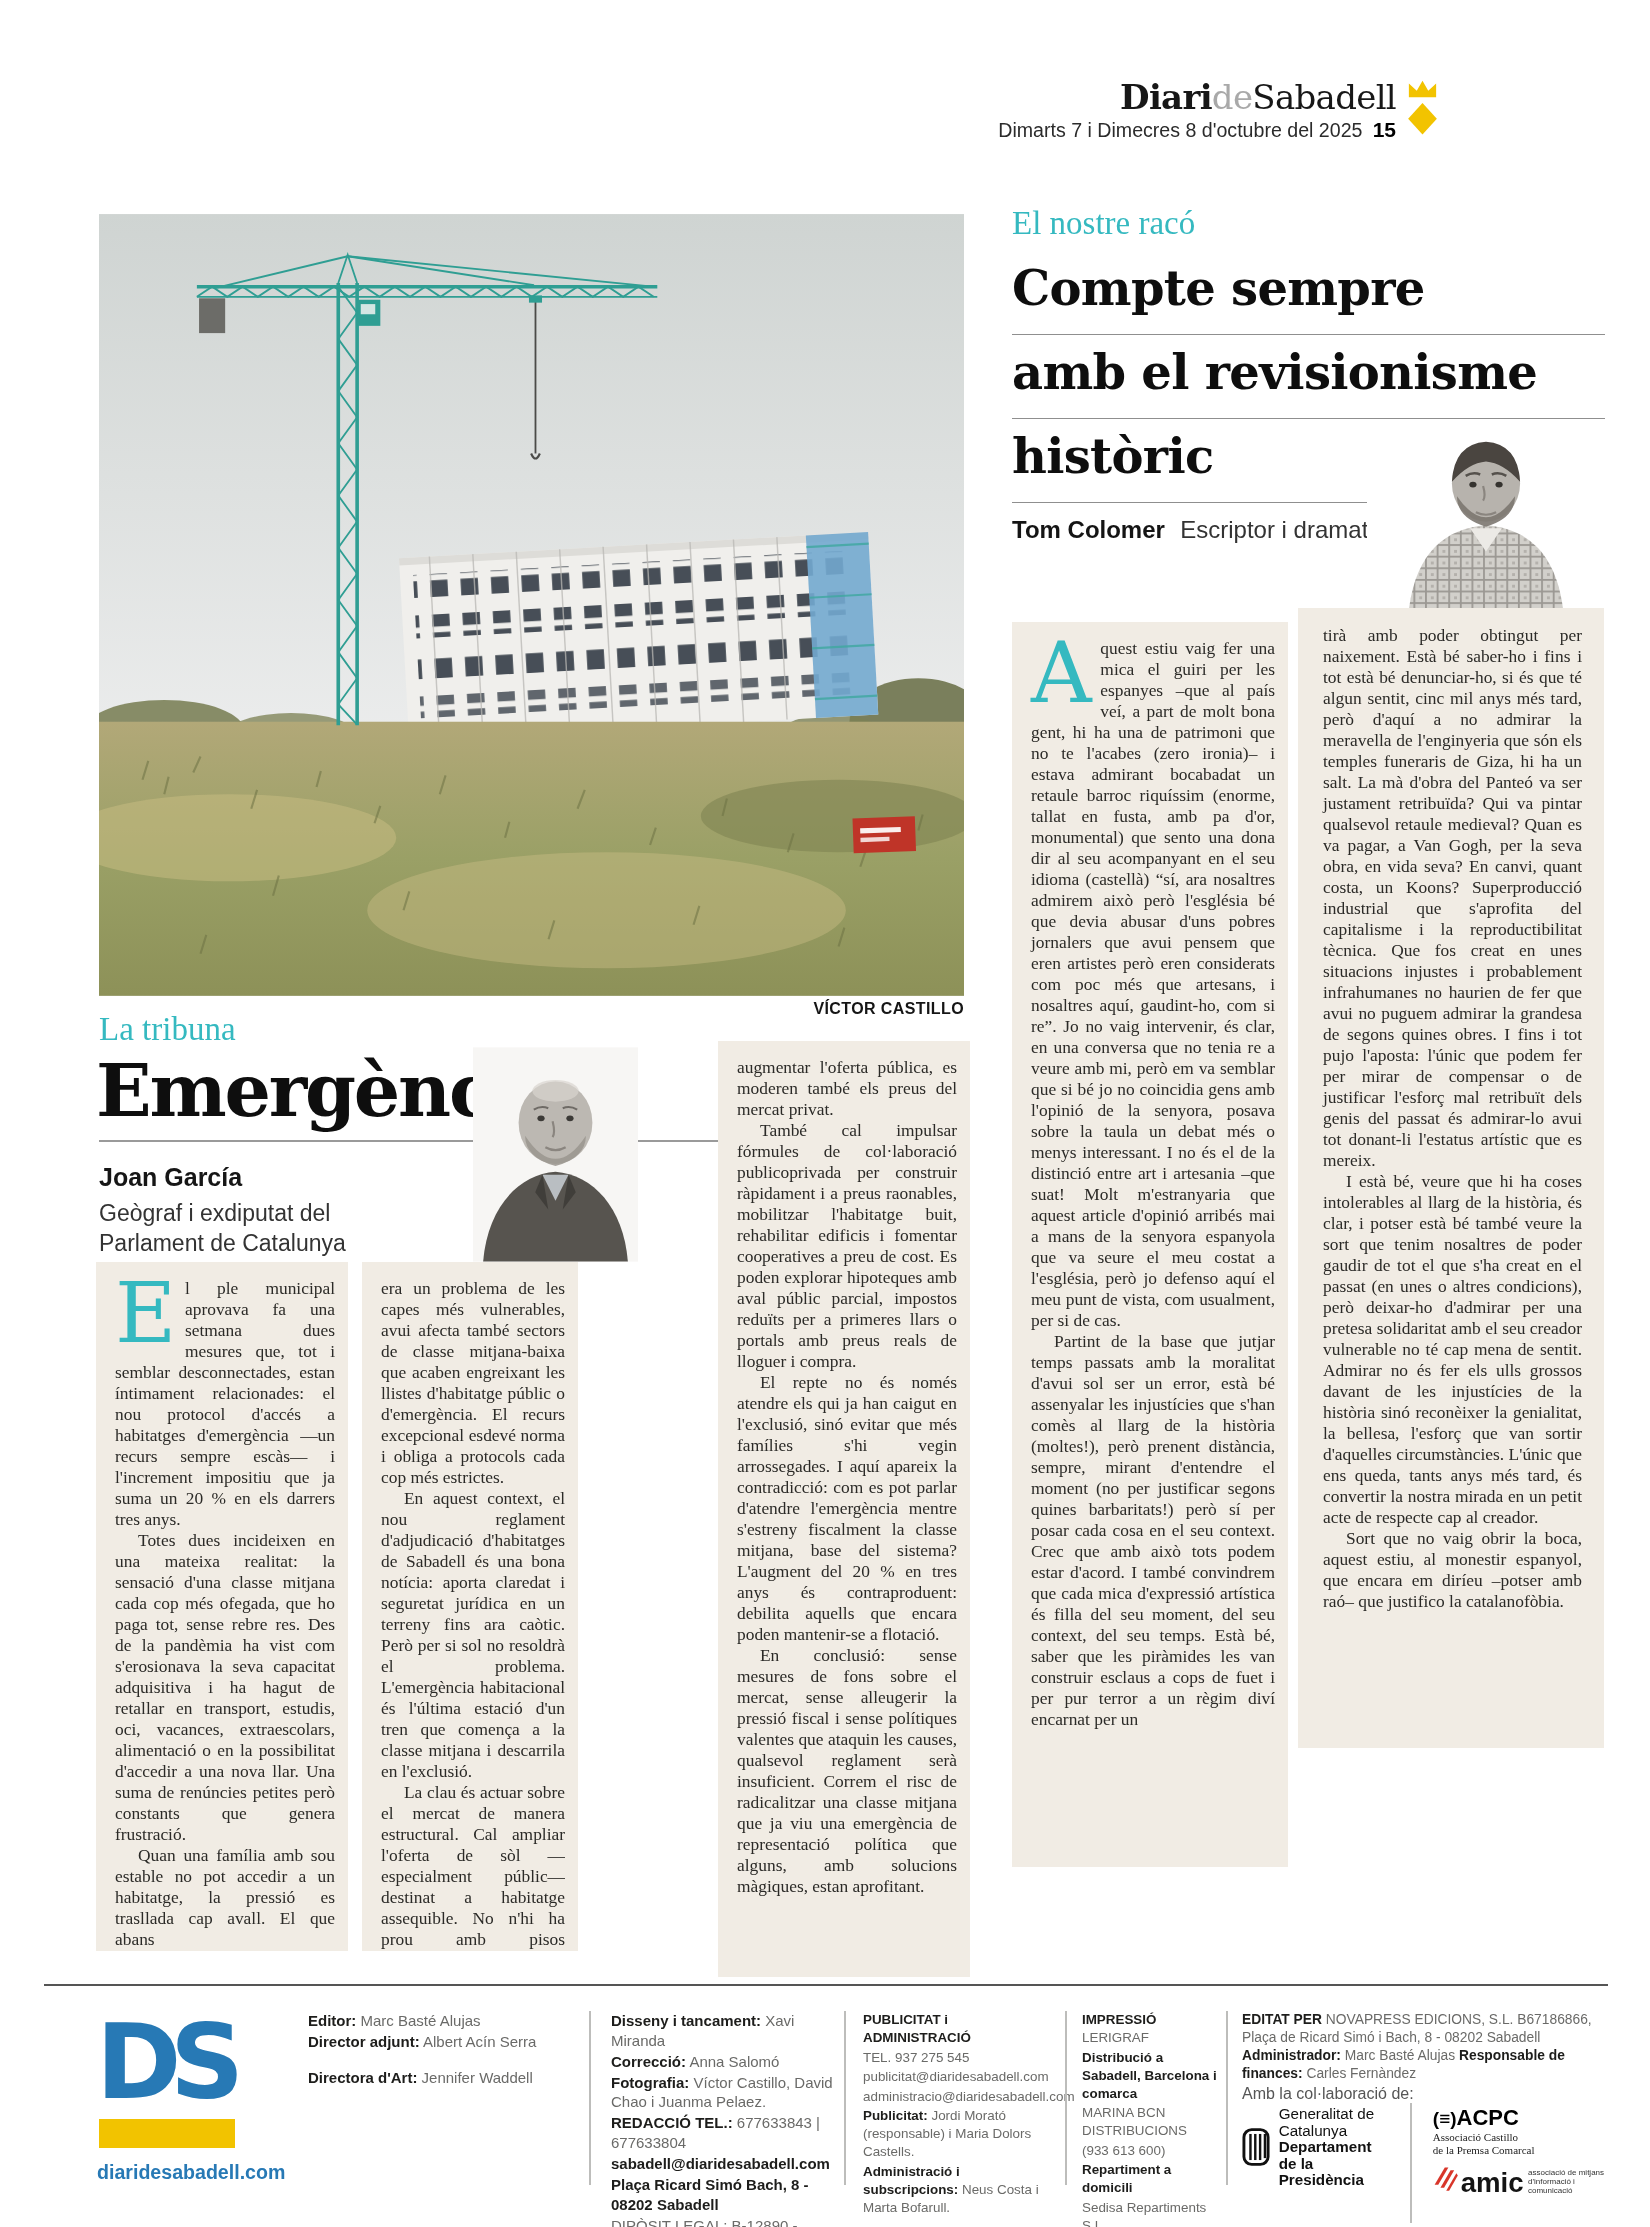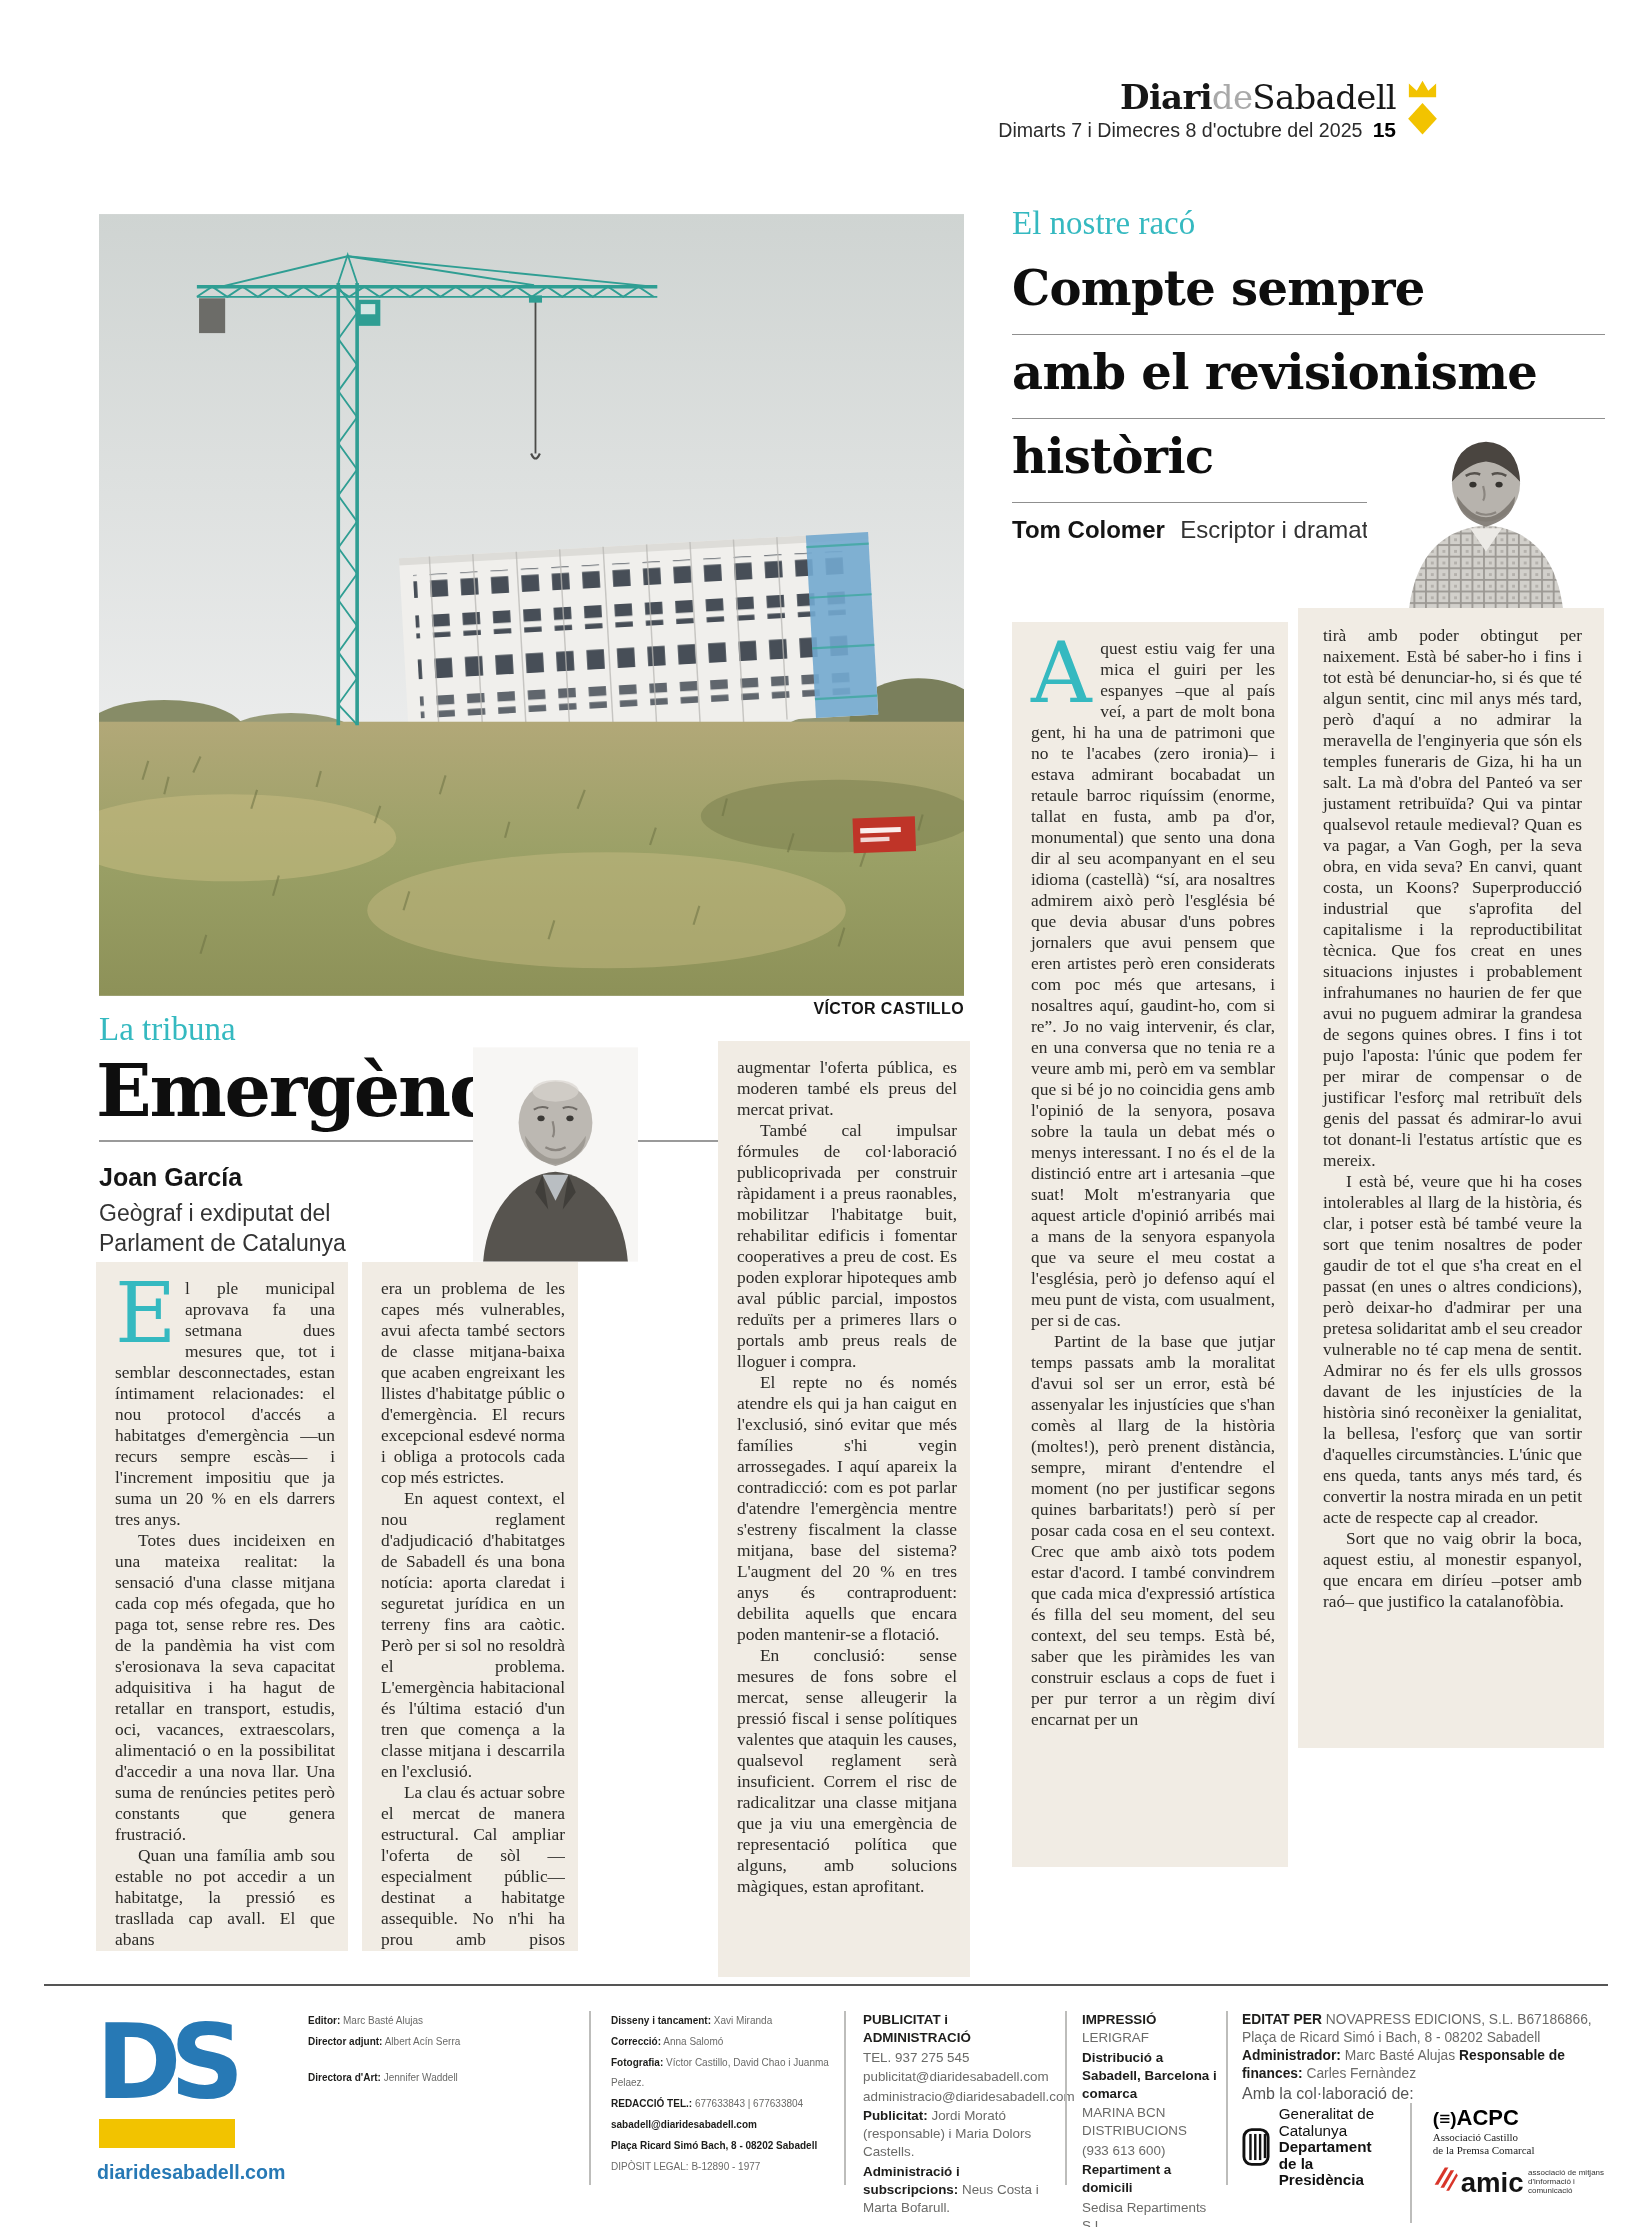--- a/index.html
+++ b/index.html
@@ -49,21 +49,21 @@
   .tom{left:1367px;top:428px;width:238px;height:180px;background:#fff;z-index:3;}
   .rc1{left:1012px;top:622px;width:276px;height:1245px;}
   .rc2{left:1298px;top:608px;width:306px;height:1140px;}
   .rc2 .colpad{padding:17.4px 22px 0 25px;}
 
   
   .f-rule{left:44px;top:1984px;width:1564px;height:1.5px;background:#555;}
   .ds{left:96px;top:2011px;font-family:"DejaVu Sans","Liberation Sans",sans-serif;font-weight:bold;font-size:103px;color:#2779b5;letter-spacing:-11.6px;line-height:1;}
   .ds-bar{left:99px;top:2119px;width:136px;height:29px;background:#f2c300;}
   .ds-url{left:97px;top:2161px;font-size:19.6px;font-weight:bold;color:#2779b5;}
-  .fcol{font-size:10px;line-height:19.6px;color:#6a6a68;}
+  .fcol{font-size:15px;line-height:19.6px;color:#6a6a68;}
   .fcol p{margin:0 0 1.5px 0;}
   .fcol .lb{font-weight:bold;color:#1d1d1b;}
   .fcol .bold{font-weight:bold;color:#1d1d1b;}
   .fcol .gap{margin-top:16px;}
   .fA{left:308px;top:2011px;width:263px;}
   .fB{left:611px;top:2011px;width:222px;}
   .fC{left:863px;top:2011px;width:194px;font-size:13.4px;line-height:18px;}
   .fD{left:1082px;top:2011px;width:135px;font-size:13.4px;line-height:18px;}
   .fE{left:1242px;top:2011px;width:366px;font-size:13.8px;line-height:18px;}
   .fdiv{width:1.5px;background:#bdbdbb;top:2011px;height:174px;}

